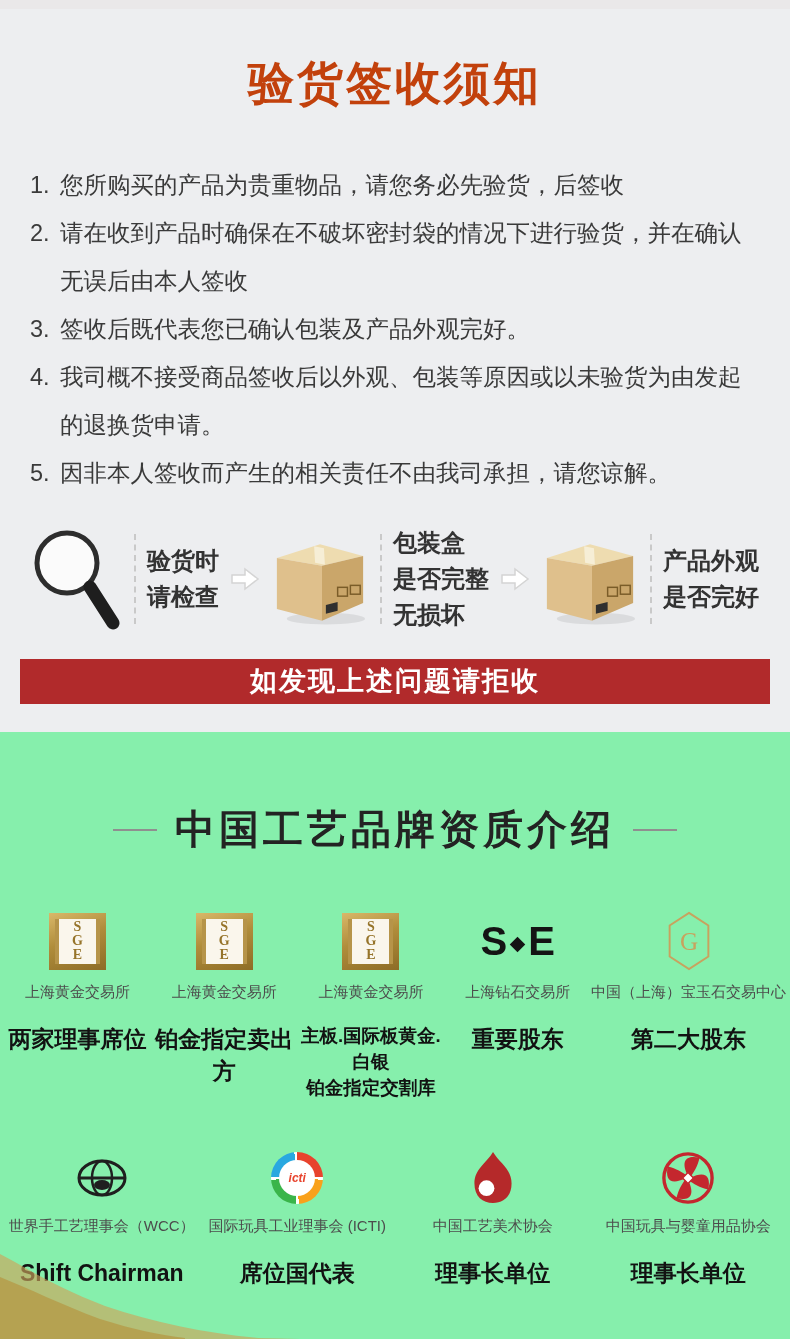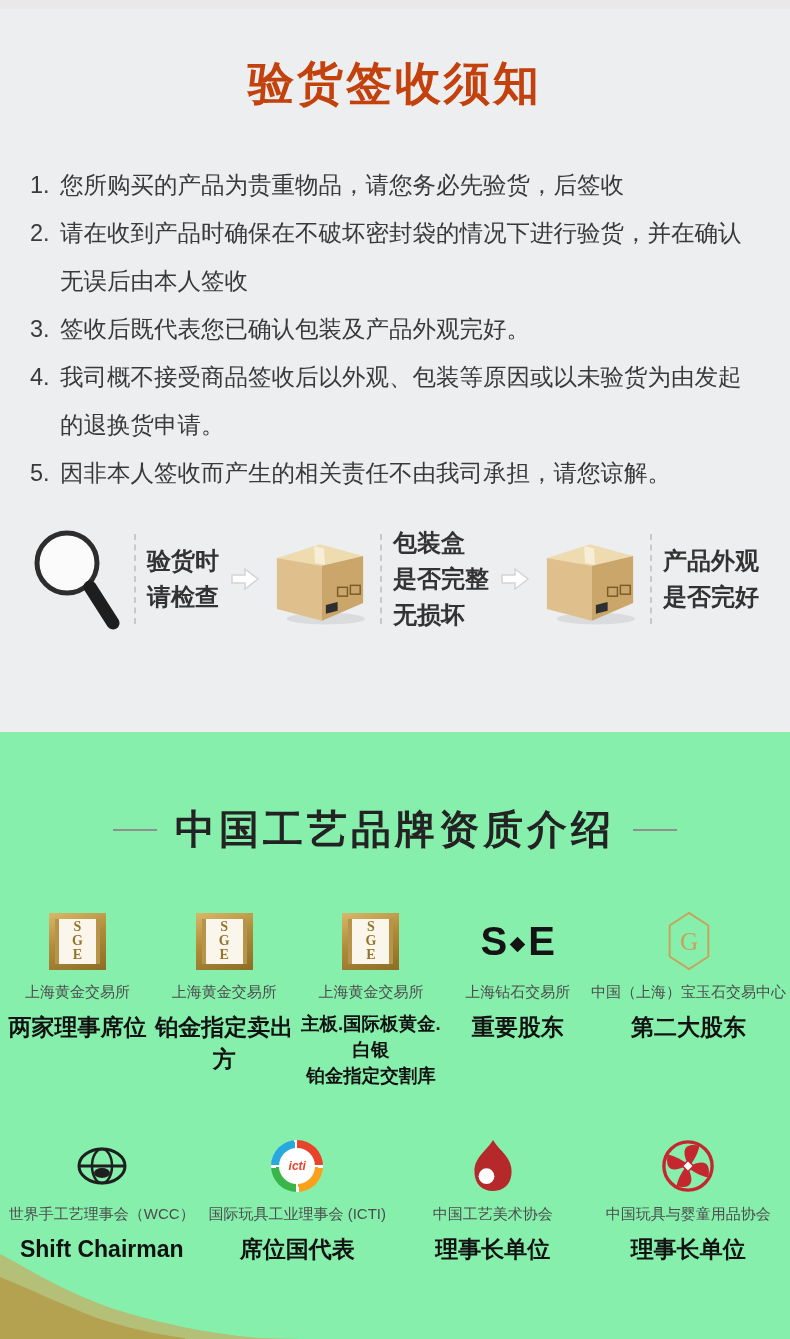--- a/index.html
+++ b/index.html
@@ -46,21 +46,21 @@
   }
   .brand-title { font-size:40px; font-weight:bold; color:#232323; letter-spacing:4px; }
   .title-rule { width:44px; height:2px; background:#8f8f8f; }
   .badge-row { display:flex; margin:54px 4px 0 4px; }
   .badge-row.row2 { margin-top:50px; }
   .badge { flex:1 1 0; text-align:center; }
   .badge-logo { height:60px; display:flex; align-items:center; justify-content:center; }
   .badge-row.row2 .badge-logo { height:54px; }
   .badge-org { margin-top:12px; font-size:15px; color:#4c4c4c; white-space:nowrap; }
   .badge-label {
-    margin-top:9px; font-size:23px; font-weight:bold; color:#121212;
+    margin-top:21px; font-size:23px; font-weight:bold; color:#121212;
     white-space:pre-line; line-height:1.4;
   }
   .badge-label.small { font-size:18.5px; }
   
   .sge {
     width:57px; height:57px; position:relative;
     background:linear-gradient(160deg,#d9b869 0%,#b08d3b 45%,#8d6c26 100%);
   }
   .sge-inner {
     position:absolute; inset:6px; background:#faf6ec;
@@ -180,20 +180,21 @@
         <polygon points="56,74 68,71 68,80 56,83" fill="#2f2f2f"></polygon>
         <rect x="68" y="56" width="10" height="9" fill="none" stroke="#7a5c28" stroke-width="1.5"></rect>
         <rect x="81" y="54" width="10" height="9" fill="none" stroke="#7a5c28" stroke-width="1.5"></rect>
       </svg>
     </div>
     <div class="vdash"></div>
     <div class="step-label">产品外观
 是否完好</div>
   </div>
 
+  <div class="banner">如发现上述问题请拒收</div>
 </div>
 
 <div class="brand">
   <div class="brand-title-row">
     <div class="title-rule"></div>
     <div class="brand-title">中国工艺品牌资质介绍</div>
     <div class="title-rule"></div>
   </div>
 
   <div class="badge-row">

